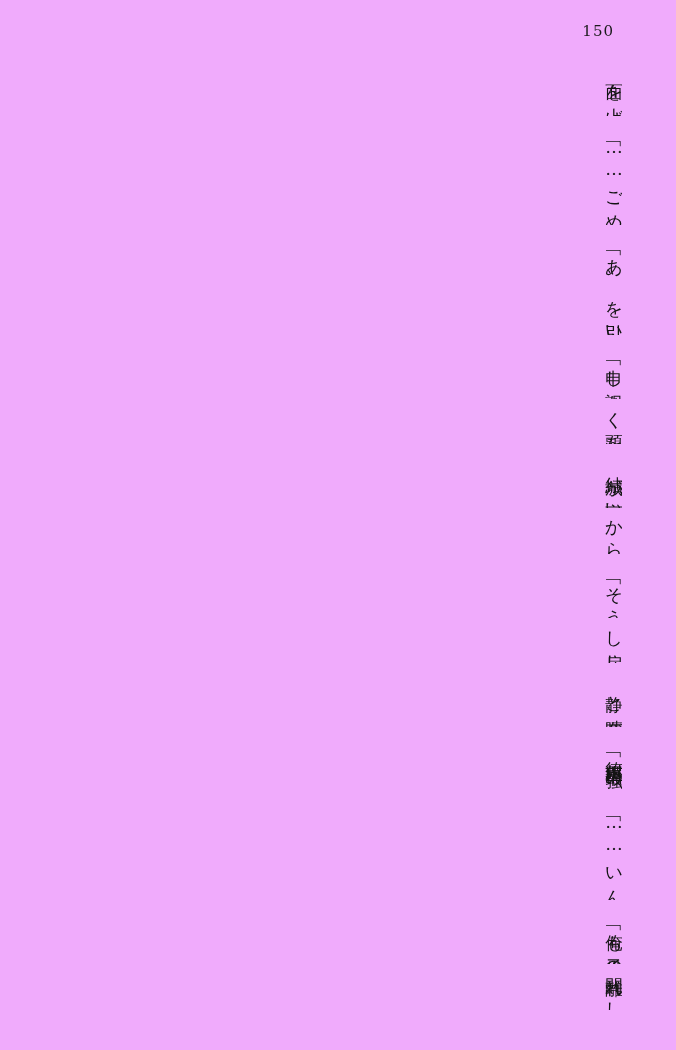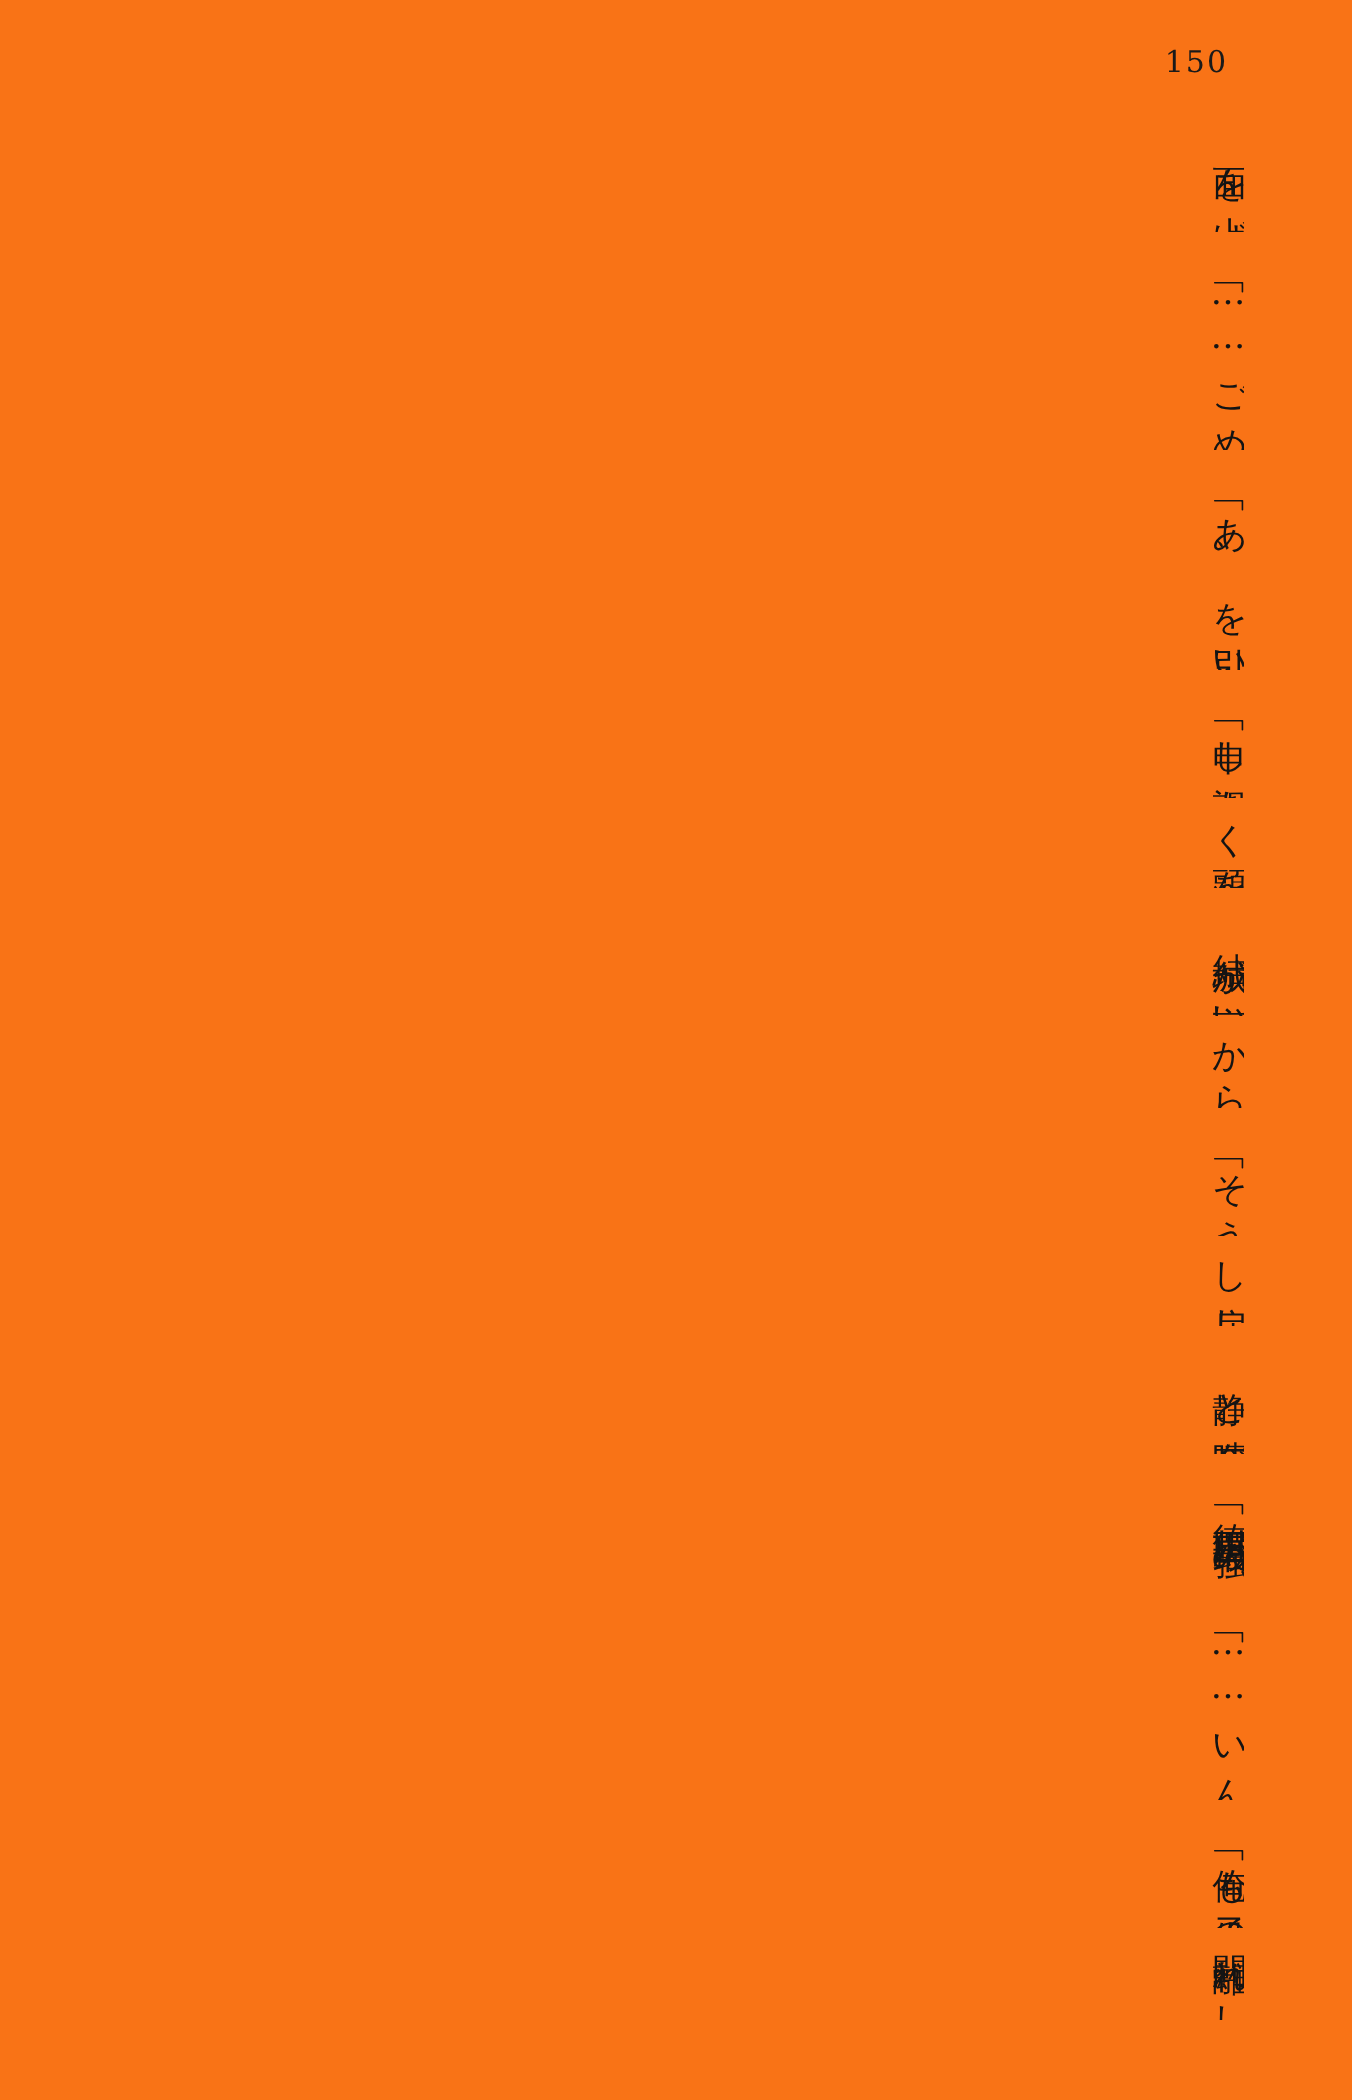--- a/index.html
+++ b/index.html
@@ -12,21 +12,21 @@
     height: 1050px;
     overflow: hidden;
     font-family: "DejaVu Serif", "Liberation Serif", serif;
     color: #111111;
   }
   .page {
     position: relative;
     width: 676px;
     height: 1050px;
     box-sizing: border-box;
-    background: #f97316;
+    background: #f0abfc;
   }
   .page-number {
     position: absolute;
     top: 22px;
     right: 62px;
     font-size: 15px;
     letter-spacing: 1px;
     color: #1a1a1a;
     font-family: "DejaVu Serif", "Liberation Serif", serif;
   }

